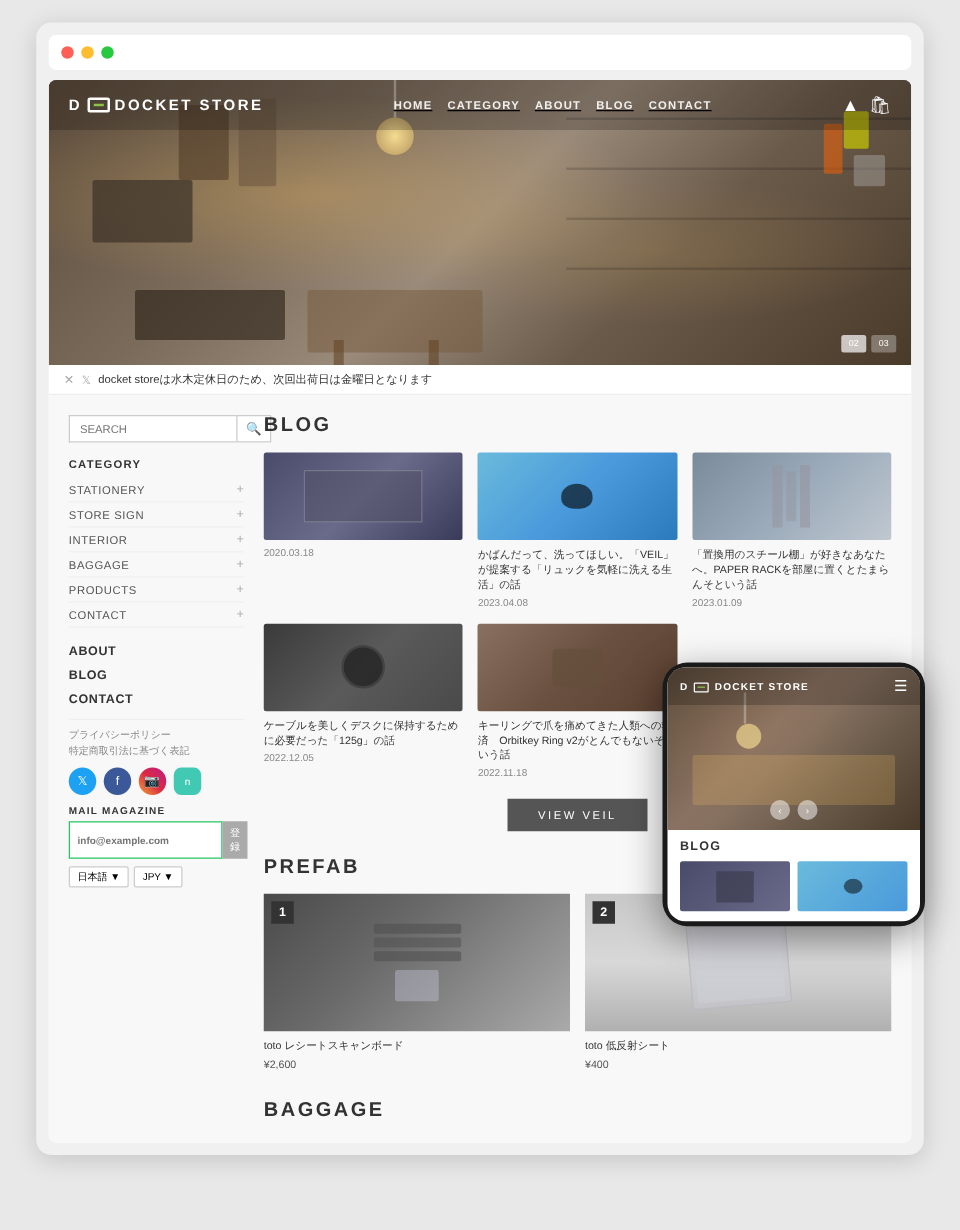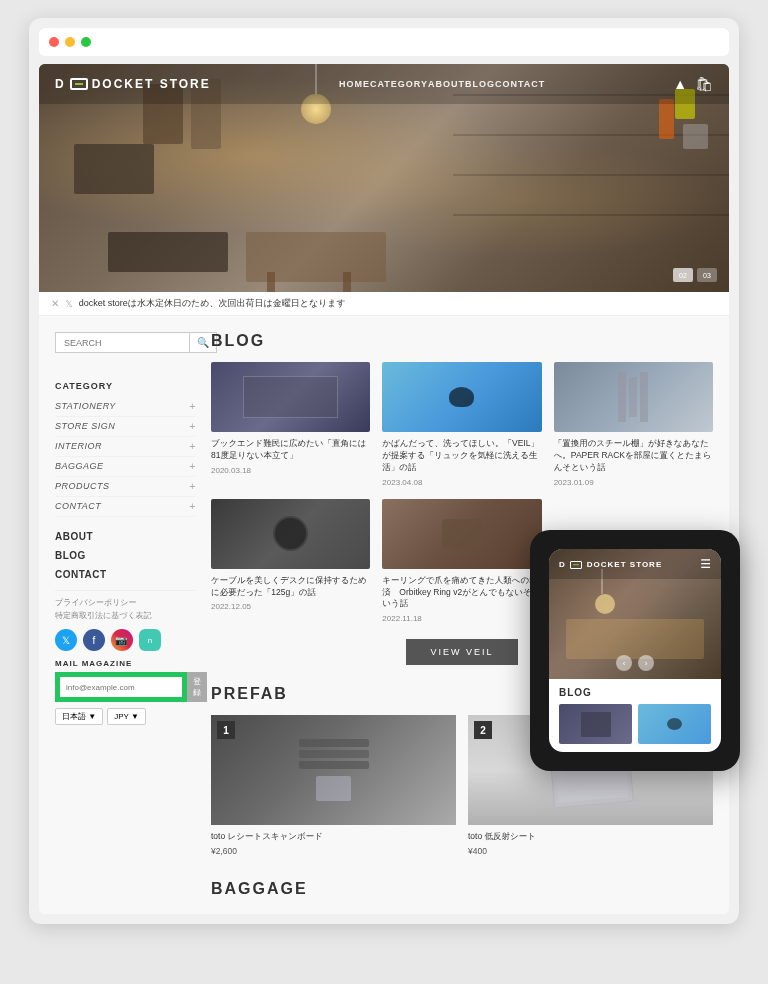--- a/index.html
+++ b/index.html
@@ -119,22 +119,23 @@
       position: absolute;
       top: 50%;
       left: 3px;
       right: 3px;
       height: 2px;
       background: #8bc34a;
       transform: translateY(-50%);
     }
     .nav-links {
       display: flex;
-      gap: 0;
+      gap: 12px;
       align-items: flex-start;
+      text-decoration: underline;
     }
     .nav-link {
       color: rgba(255,255,255,0.9);
       font-size: 9px;
       font-weight: bold;
       letter-spacing: 1px;
       text-decoration: none;
     }
     .nav-icons {
       display: flex;
@@ -188,21 +189,21 @@
       background: #f8f8f8;
     }
 
     
     .sidebar {
       width: 140px;
       flex-shrink: 0;
     }
     .search-box {
       display: flex;
-      margin-bottom: 28px;
+      margin-bottom: 12px;
     }
     .search-input {
       flex: 1;
       border: 1px solid #ccc;
       border-right: none;
       padding: 4px 8px;
       font-size: 9px;
       color: #ccc;
       background: #fff;
     }
@@ -217,24 +218,23 @@
     .sidebar-section-title {
       font-size: 9px;
       font-weight: bold;
       color: #333;
       margin-bottom: 6px;
       letter-spacing: 1px;
     }
     .sidebar-item {
       display: flex;
       justify-content: space-between;
-      align-items: flex-start;
+      align-items: flex-end;
       padding: 4px 0;
       border-bottom: 1px solid #f0f0f0;
-      font-style: italic;
     }
     .sidebar-item-label {
       font-size: 9px;
       color: #555;
       letter-spacing: 0.5px;
     }
     .sidebar-item-plus {
       font-size: 10px;
       color: #aaa;
     }
@@ -293,24 +293,25 @@
       color: #333;
       margin: 8px 0 4px;
       letter-spacing: 1px;
     }
     .mail-input-row {
       display: flex;
       margin-bottom: 6px;
     }
     .mail-input {
       flex: 1;
-      border: 5px solid #22c55e;
+      border: 1px solid #22c55e;
       padding: 4px 6px;
       font-size: 8px;
       color: #aaa;
+      font-weight: bold;
     }
     .mail-submit {
       background: #aaa;
       color: #fff;
       border: none;
       padding: 4px 6px;
       font-size: 8px;
       cursor: pointer;
     }
     .lang-select {
@@ -441,21 +442,21 @@
     }
 
     
     .mobile-mockup {
       position: absolute;
       right: 28px;
       top: 530px;
       width: 210px;
       background: #1a1a1a;
       border-radius: 20px;
-      padding: 19px;
+      padding: 4px;
       box-shadow: 0 8px 30px rgba(0,0,0,0.4);
       z-index: 10;
     }
     .mobile-screen {
       background: #fff;
       border-radius: 14px;
       overflow: hidden;
     }
     .mobile-hero {
       height: 130px;
@@ -664,21 +665,20 @@
 
         <div class="section-title">BLOG</div>
         <div class="blog-grid">
           <div class="blog-card">
             <div class="blog-thumb blog-thumb-1">
 
               <div style="width:100%;height:100%;display:flex;align-items:center;justify-content:center;">
                 <div style="width:60%;height:60%;background:rgba(80,80,100,0.5);border:1px solid rgba(255,255,255,0.2);"></div>
               </div>
             </div>
-            <div class="blog-title">ブックエンド難民に広めたい「直角には81度足りない本立て」</div>
             <div class="blog-date">2020.03.18</div>
           </div>
           <div class="blog-card">
             <div class="blog-thumb blog-thumb-2">
 
               <div style="width:100%;height:100%;display:flex;align-items:center;justify-content:center;">
                 <div style="width:25px;height:20px;background:rgba(0,0,0,0.6);border-radius:50% 50% 40% 40%;"></div>
               </div>
             </div>
             <div class="blog-title">かばんだって、洗ってほしい。「VEIL」が提案する「リュックを気軽に洗える生活」の話</div>

